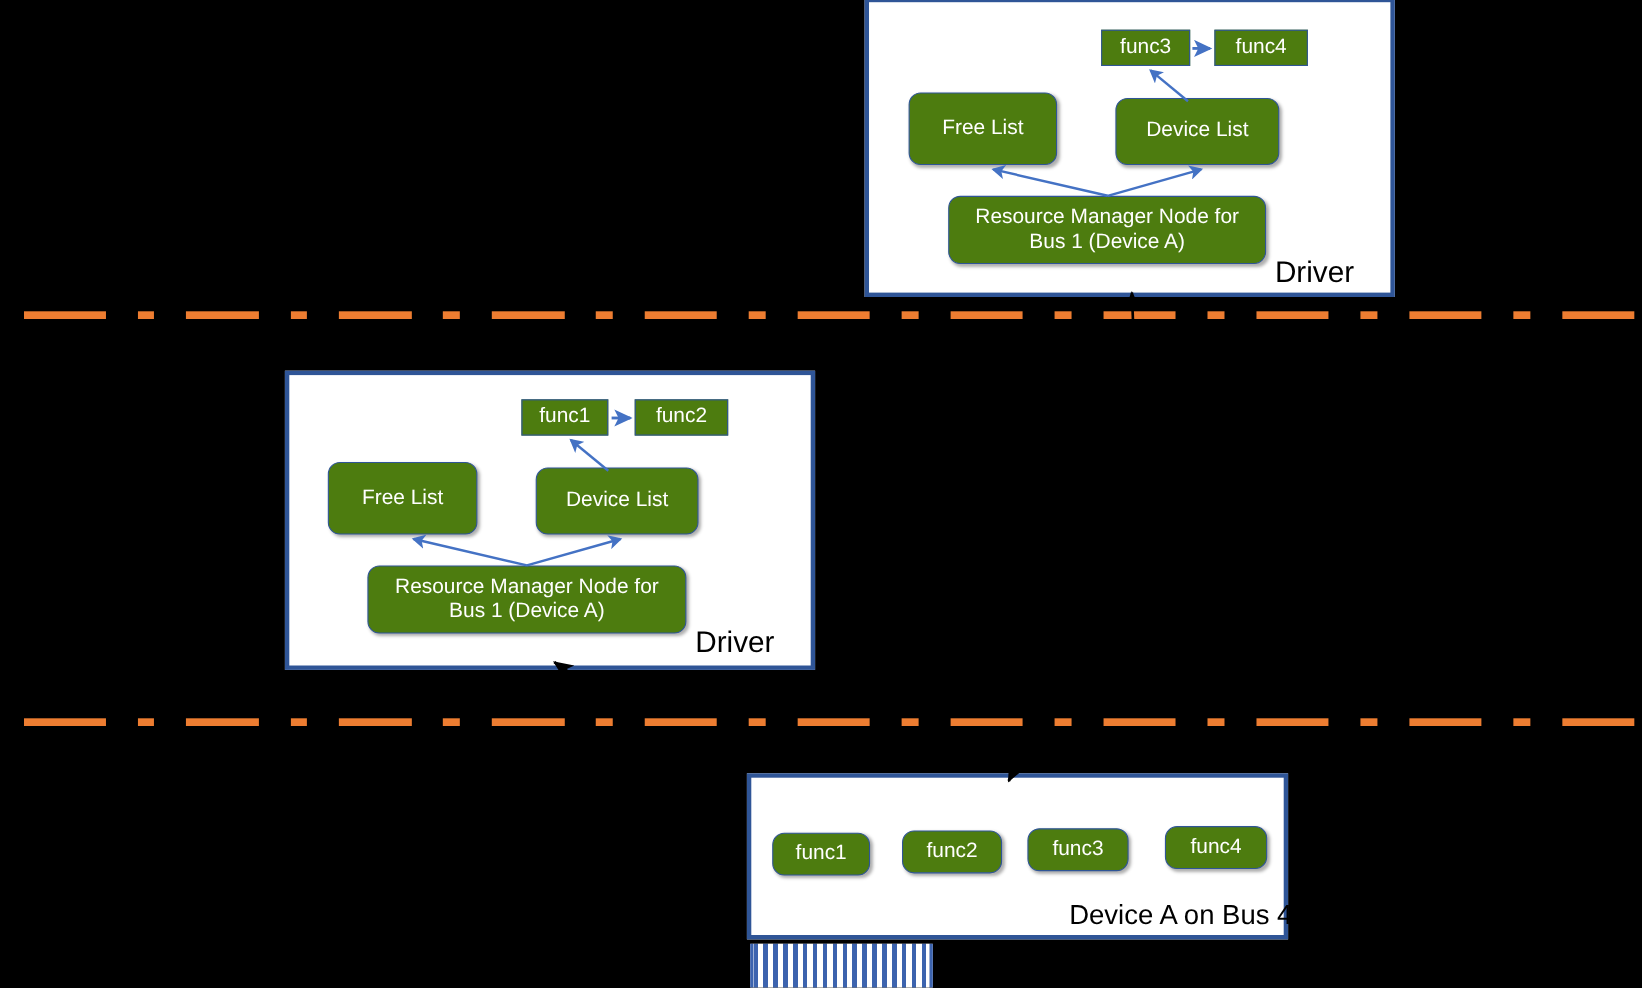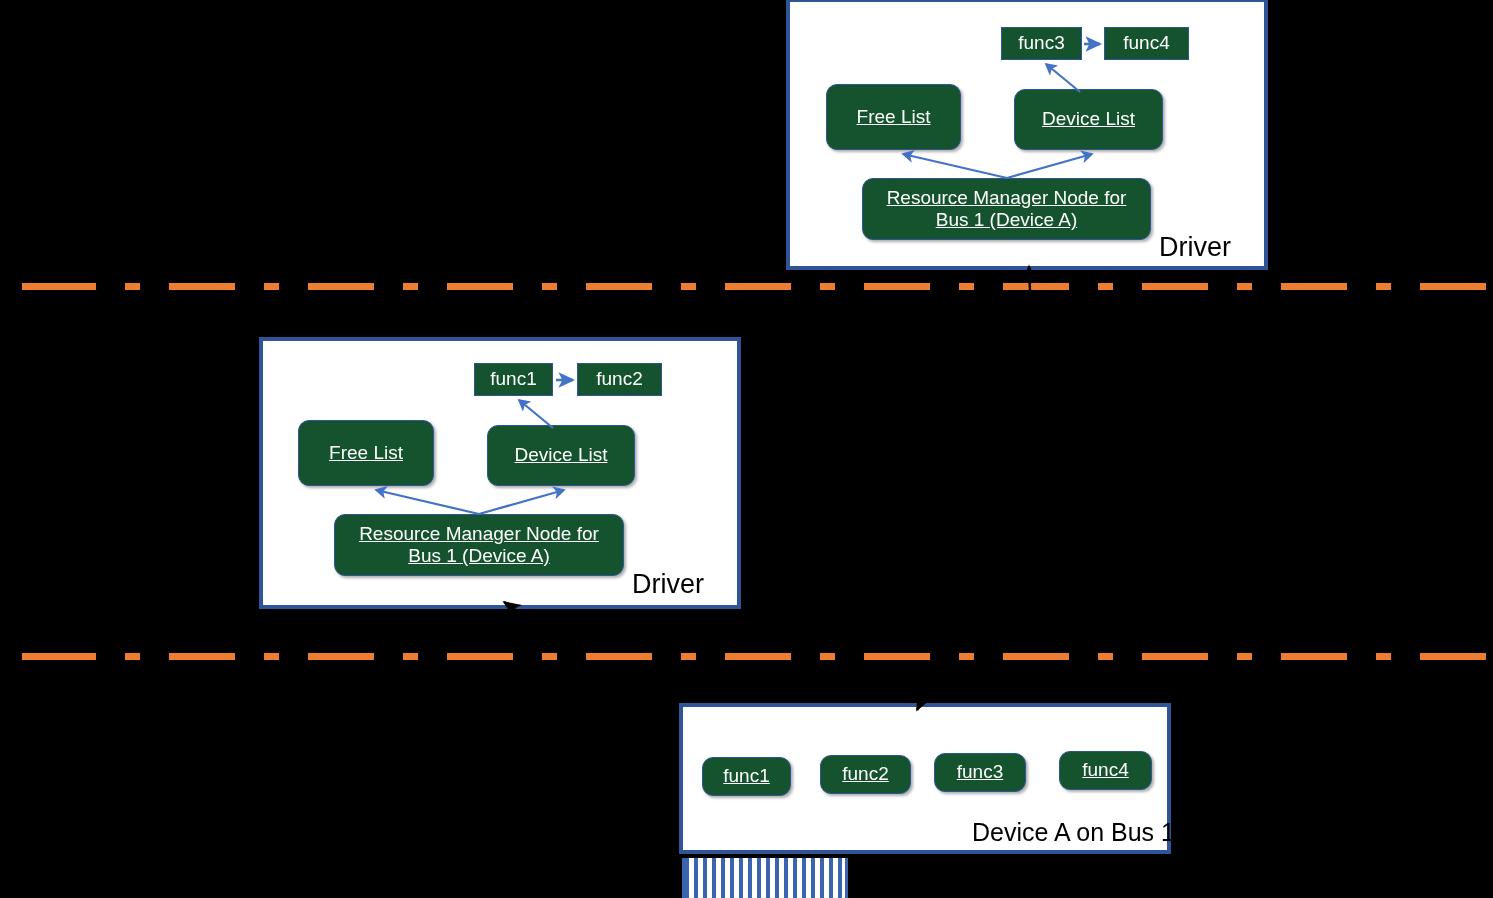--- a/index.html
+++ b/index.html
@@ -35,35 +35,34 @@
     line-height: 1;
     white-space: nowrap;
   }
   #caption-driver-top { left: 1159px; top: 234px; }
   #caption-driver-mid { left: 632px;  top: 571px; }
   #caption-device     { left: 972px;  top: 820px; font-size: 25px; }
 
   
   .node {
     position: absolute;
-    background: #14532d;
+    background: #4d7c0f;
     border: 1px solid #2F5597;
     box-sizing: border-box;
     color: #FFFFFF;
     display: flex;
     align-items: center;
     justify-content: center;
     text-align: center;
     line-height: 1.18;
     white-space: pre-line;
   }
   .node.rounded {
     border-radius: 11px;
     box-shadow: 2px 2px 3px rgba(0,0,0,0.32);
-    text-decoration: underline;
   }
   .node.sharp { border-radius: 0; }
 
   
   #n-top-func3     { left: 1001px; top: 27px;  width: 81px;  height: 33px; font-size: 19px; }
   #n-top-func4     { left: 1104px; top: 27px;  width: 85px;  height: 33px; font-size: 19px; }
   #n-top-freelist  { left: 826px;  top: 84px;  width: 135px; height: 66px; font-size: 19px; }
   #n-top-devlist   { left: 1014px; top: 89px;  width: 149px; height: 61px; font-size: 19px; }
   #n-top-rmnode    { left: 862px;  top: 178px; width: 289px; height: 62px; font-size: 19px; }
 
@@ -156,21 +155,21 @@
 
   <div class="panel-caption" id="caption-driver-mid">Driver</div>
 
   <div class="panel" id="panel-device"></div>
 
   <div class="node rounded" id="n-dev-func1">func1</div>
   <div class="node rounded" id="n-dev-func2">func2</div>
   <div class="node rounded" id="n-dev-func3">func3</div>
   <div class="node rounded" id="n-dev-func4">func4</div>
 
-  <div class="panel-caption" id="caption-device">Device A on Bus 1</div>
+  <div class="panel-caption" id="caption-device">Device A on Bus 4</div>
 
   <div id="bus-connector"></div>
 
   <svg class="svg-overlay" id="svg-inner" viewBox="0 0 1493 898">
     <defs>
       <marker id="ah-blue" markerWidth="7" markerHeight="7" refX="5.6" refY="3" orient="auto" markerUnits="strokeWidth">
         <path d="M0,0 L6.4,3 L0,6 L1.5,3 Z" fill="#4472C4"></path>
       </marker>
       <marker id="ah-blue-big" markerWidth="6" markerHeight="6" refX="4.8" refY="3" orient="auto" markerUnits="strokeWidth">
         <path d="M0,0 L5.6,3 L0,6 L1.4,3 Z" fill="#4472C4"></path>

